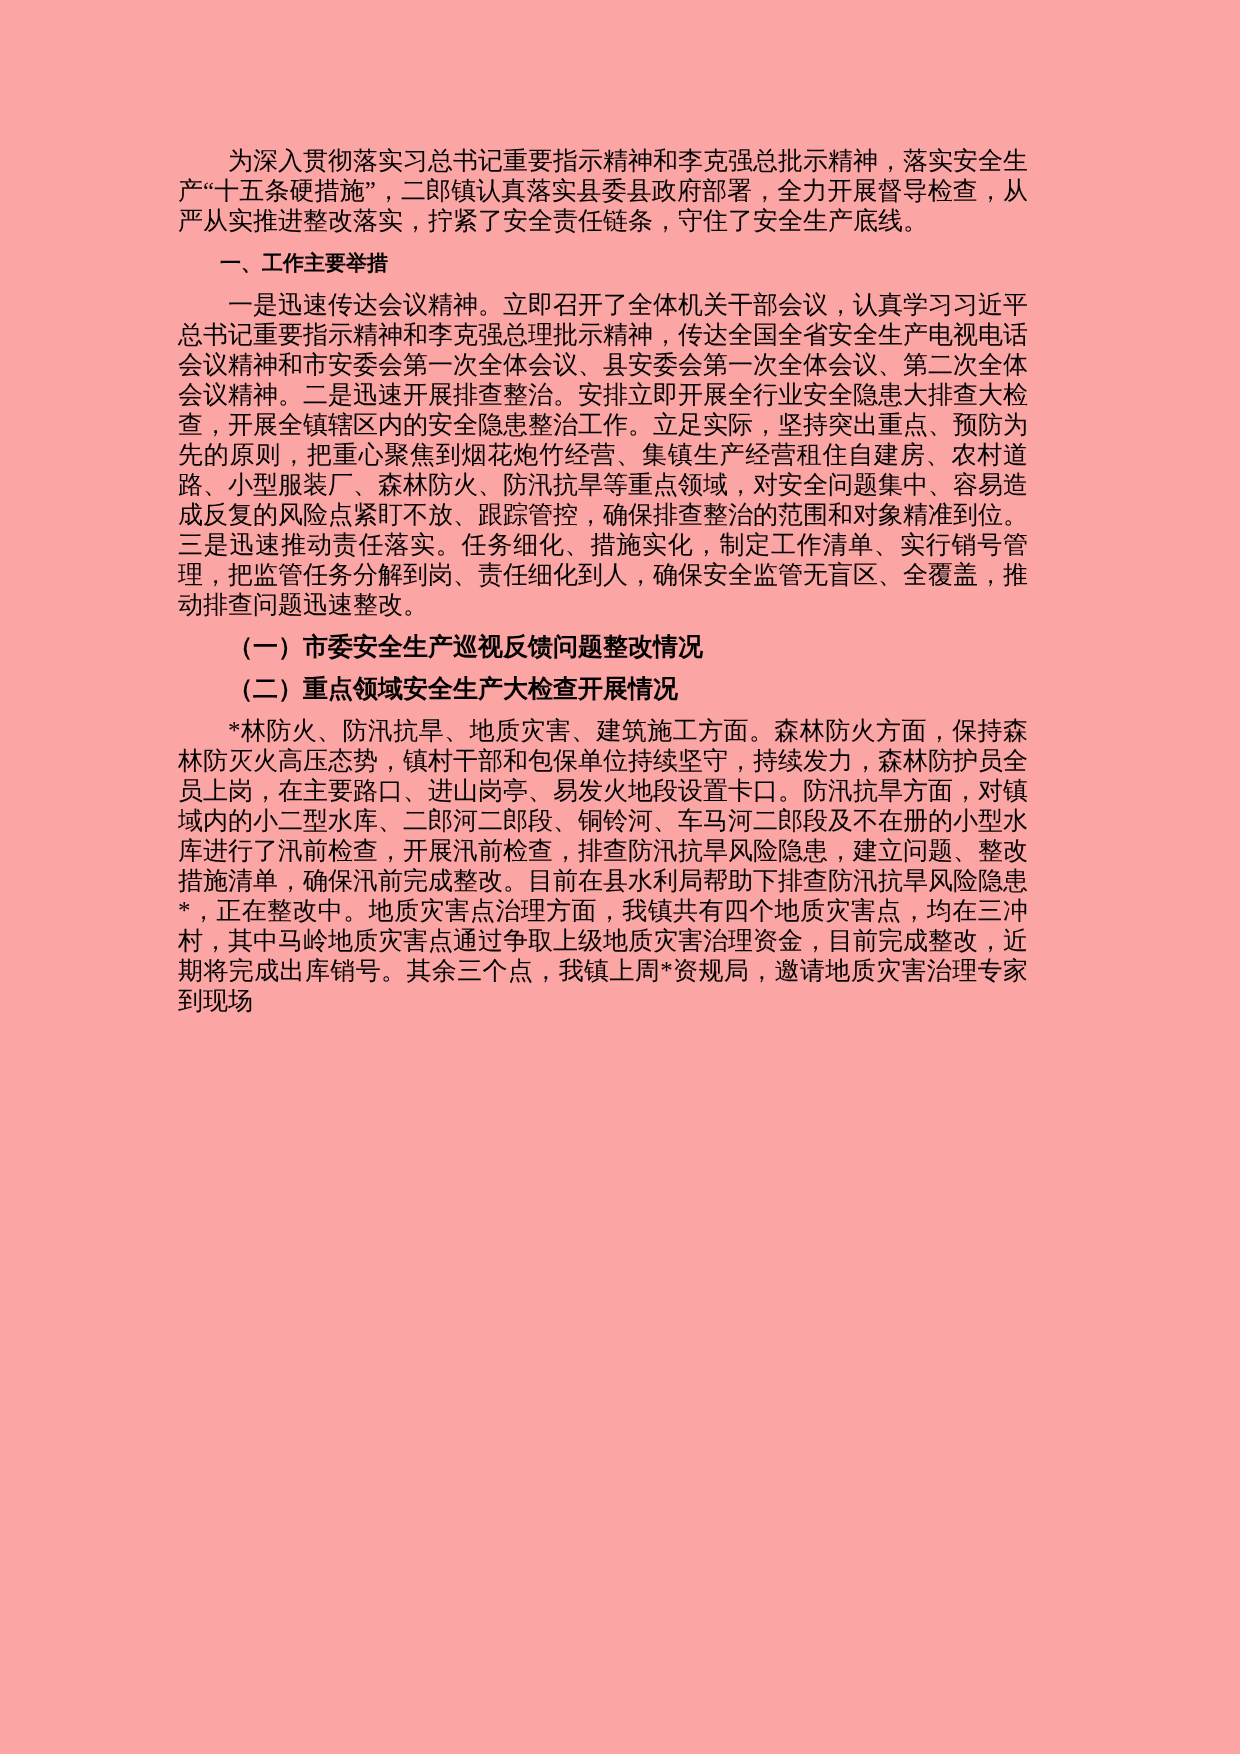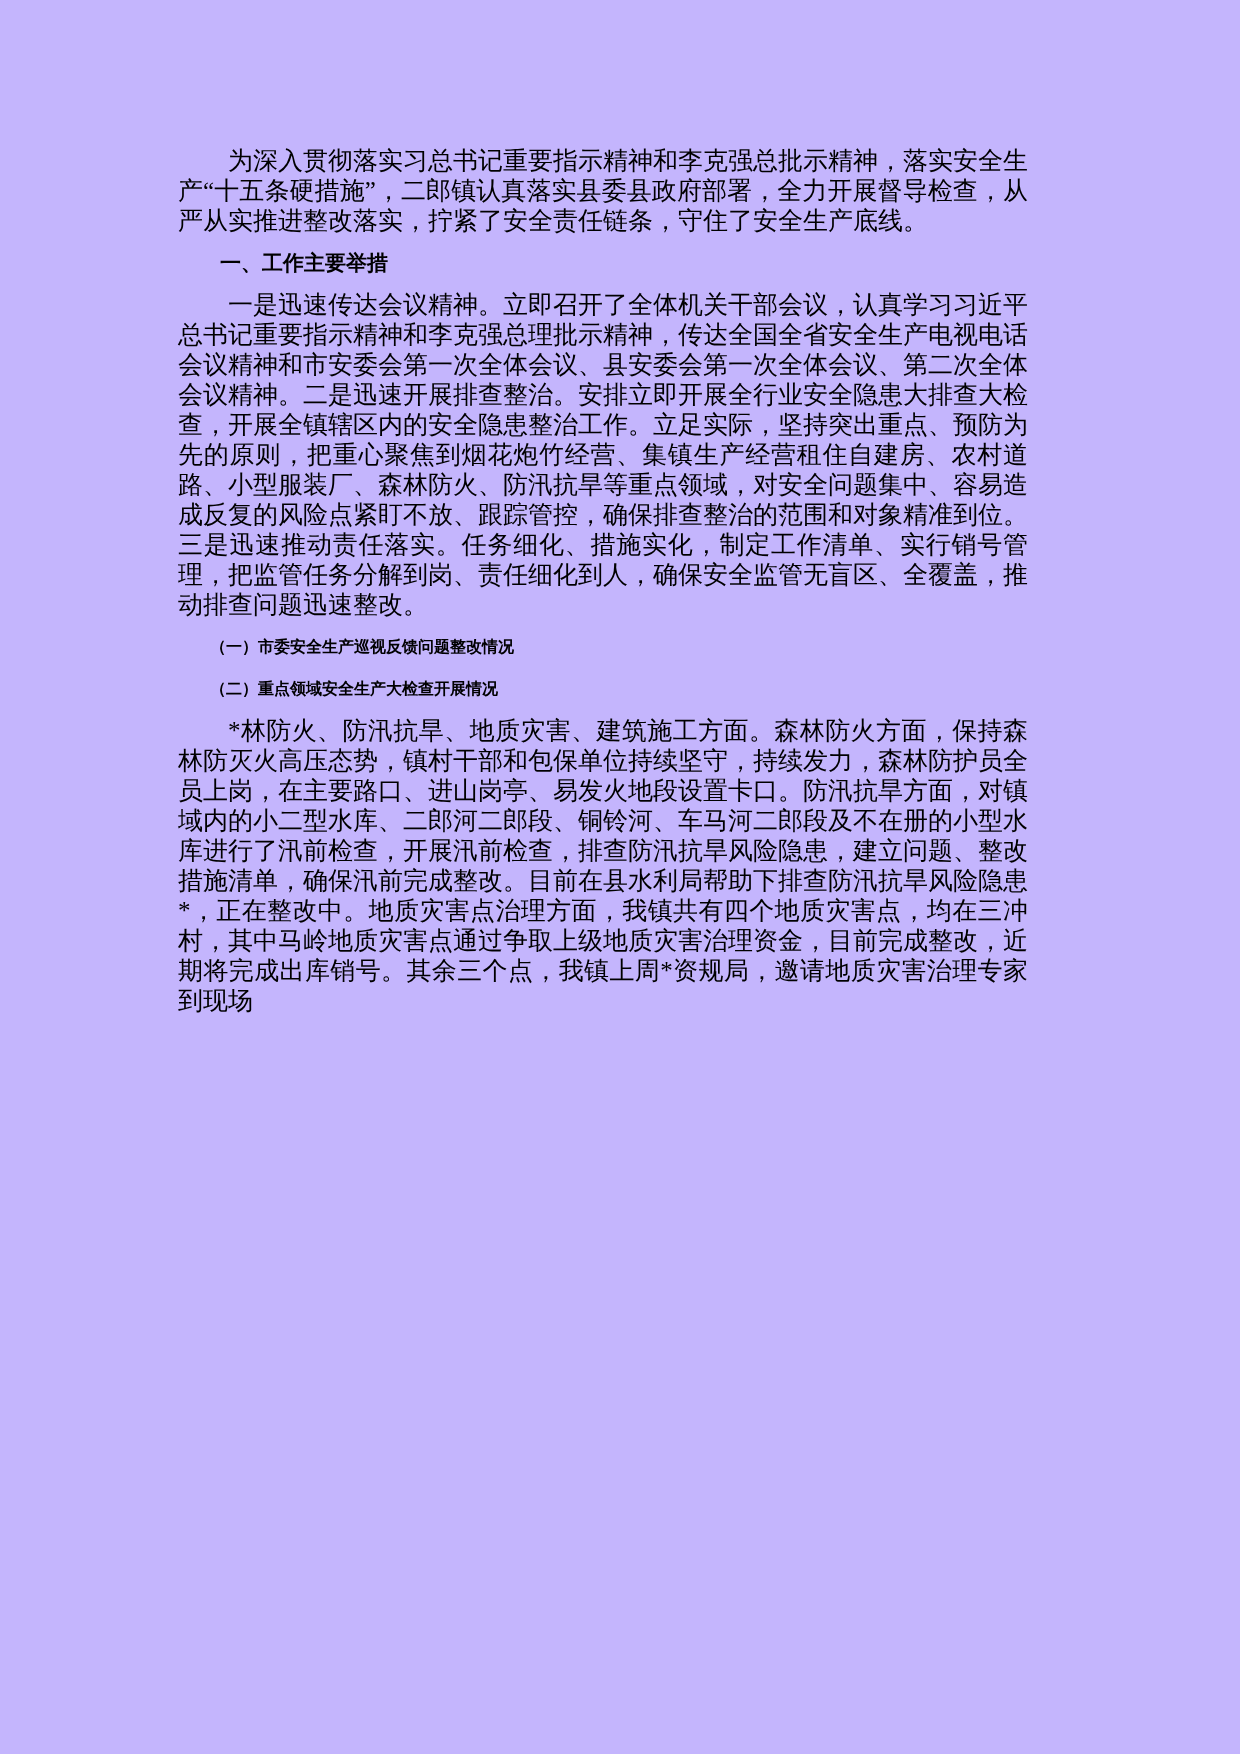--- a/index.html
+++ b/index.html
@@ -5,21 +5,21 @@
   html, body {
     margin: 0;
     padding: 0;
     background: #ffffff;
   }
   .page {
     position: relative;
     width: 1240px;
     height: 1754px;
     box-sizing: border-box;
-    background: #c4b5fd;
+    background: #fca5a5;
     padding: 146px 212px 120px 178px;
     font-family: "Liberation Serif", "DejaVu Serif", serif;
     color: #000000;
     overflow: hidden;
   }
   .para {
     font-size: 25px;
     line-height: 30px;
     text-align: justify;
     text-indent: 2em;
@@ -29,21 +29,21 @@
   }
   .heading {
     font-size: 21px;
     line-height: 30px;
     text-indent: 2em;
     text-align: justify;
     margin: 12px 0 12px 0;
     font-weight: 700;
   }
   .subheading {
-    font-size: 16px;
+    font-size: 25px;
     line-height: 30px;
     text-indent: 2em;
     text-align: justify;
     margin: 12px 0 12px 0;
     font-weight: 700;
   }
 </style>
 </head>
 <body>
 

